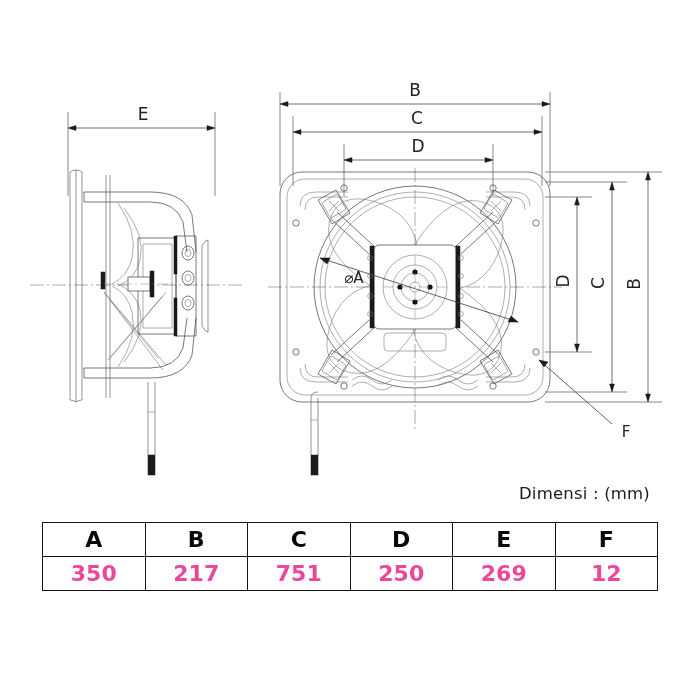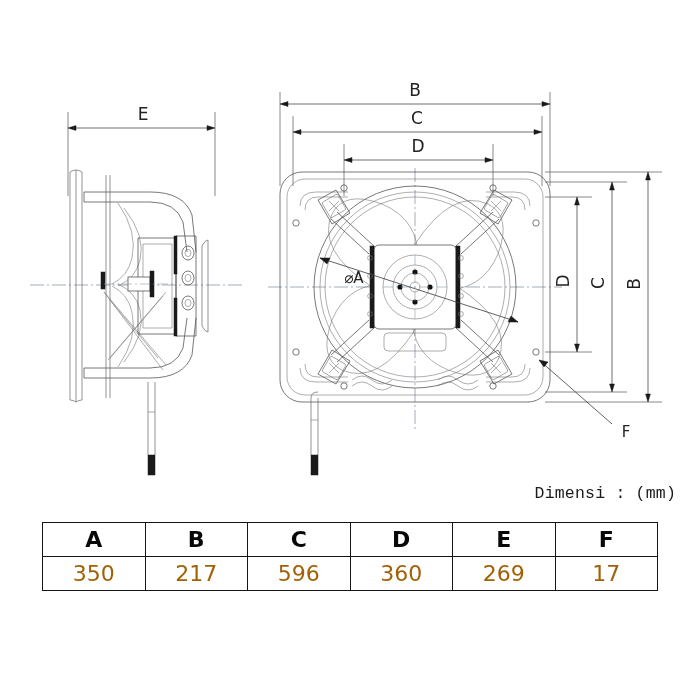--- a/index.html
+++ b/index.html
@@ -19,29 +19,29 @@
           stroke-dasharray:10 3 2 3;}
   .dotfill{fill:#111;stroke:none;}
   .nofill{fill:none;}
   .whitefill{fill:#fff;}
   .leader{fill:none;stroke:#3a3a3a;stroke-width:0.8;}
   text.dimlabel{font-family:"DejaVu Sans","Liberation Sans",sans-serif;
       font-size:17px;fill:#222;text-anchor:middle;}
   text.smalllbl{font-family:"DejaVu Sans","Liberation Sans",sans-serif;
       font-size:15px;fill:#222;text-anchor:middle;}
 
-  #unitlabel{position:absolute;right:24px;top:484px;
-      font-size:16.5px;color:#1b1b1b;letter-spacing:.2px;white-space:nowrap;font-family:Liberation Mono, monospace;}
+  #unitlabel{position:absolute;right:50px;top:484px;
+      font-size:16.5px;color:#1b1b1b;letter-spacing:.2px;white-space:nowrap;}
 
   #dimtable{position:absolute;left:42px;top:522px;width:616px;
       border-collapse:collapse;table-layout:fixed;background:#fff;}
   #dimtable td{border:1.6px solid #141414;text-align:center;
       padding:0;height:33px;vertical-align:middle;}
   #dimtable tr.hdr td{font-weight:bold;font-size:22px;color:#080808;}
-  #dimtable tr.val td{font-weight:normal;font-size:22px;color:#a16207;}
+  #dimtable tr.val td{font-weight:bold;font-size:22px;color:#ec4899;}
 </style>
 </head>
 <body>
 
 <div id="sheet">
 
   <svg id="drawing" viewBox="0 0 700 700">
 
     <g>
 
@@ -326,21 +326,21 @@
         <td>A</td>
         <td>B</td>
         <td>C</td>
         <td>D</td>
         <td>E</td>
         <td>F</td>
       </tr>
       <tr class="val">
         <td>350</td>
         <td>217</td>
-        <td>596</td>
-        <td>360</td>
+        <td>751</td>
+        <td>250</td>
         <td>269</td>
-        <td>17</td>
+        <td>12</td>
       </tr>
     </tbody>
   </table>
 
 </div>
 
 </body></html>

